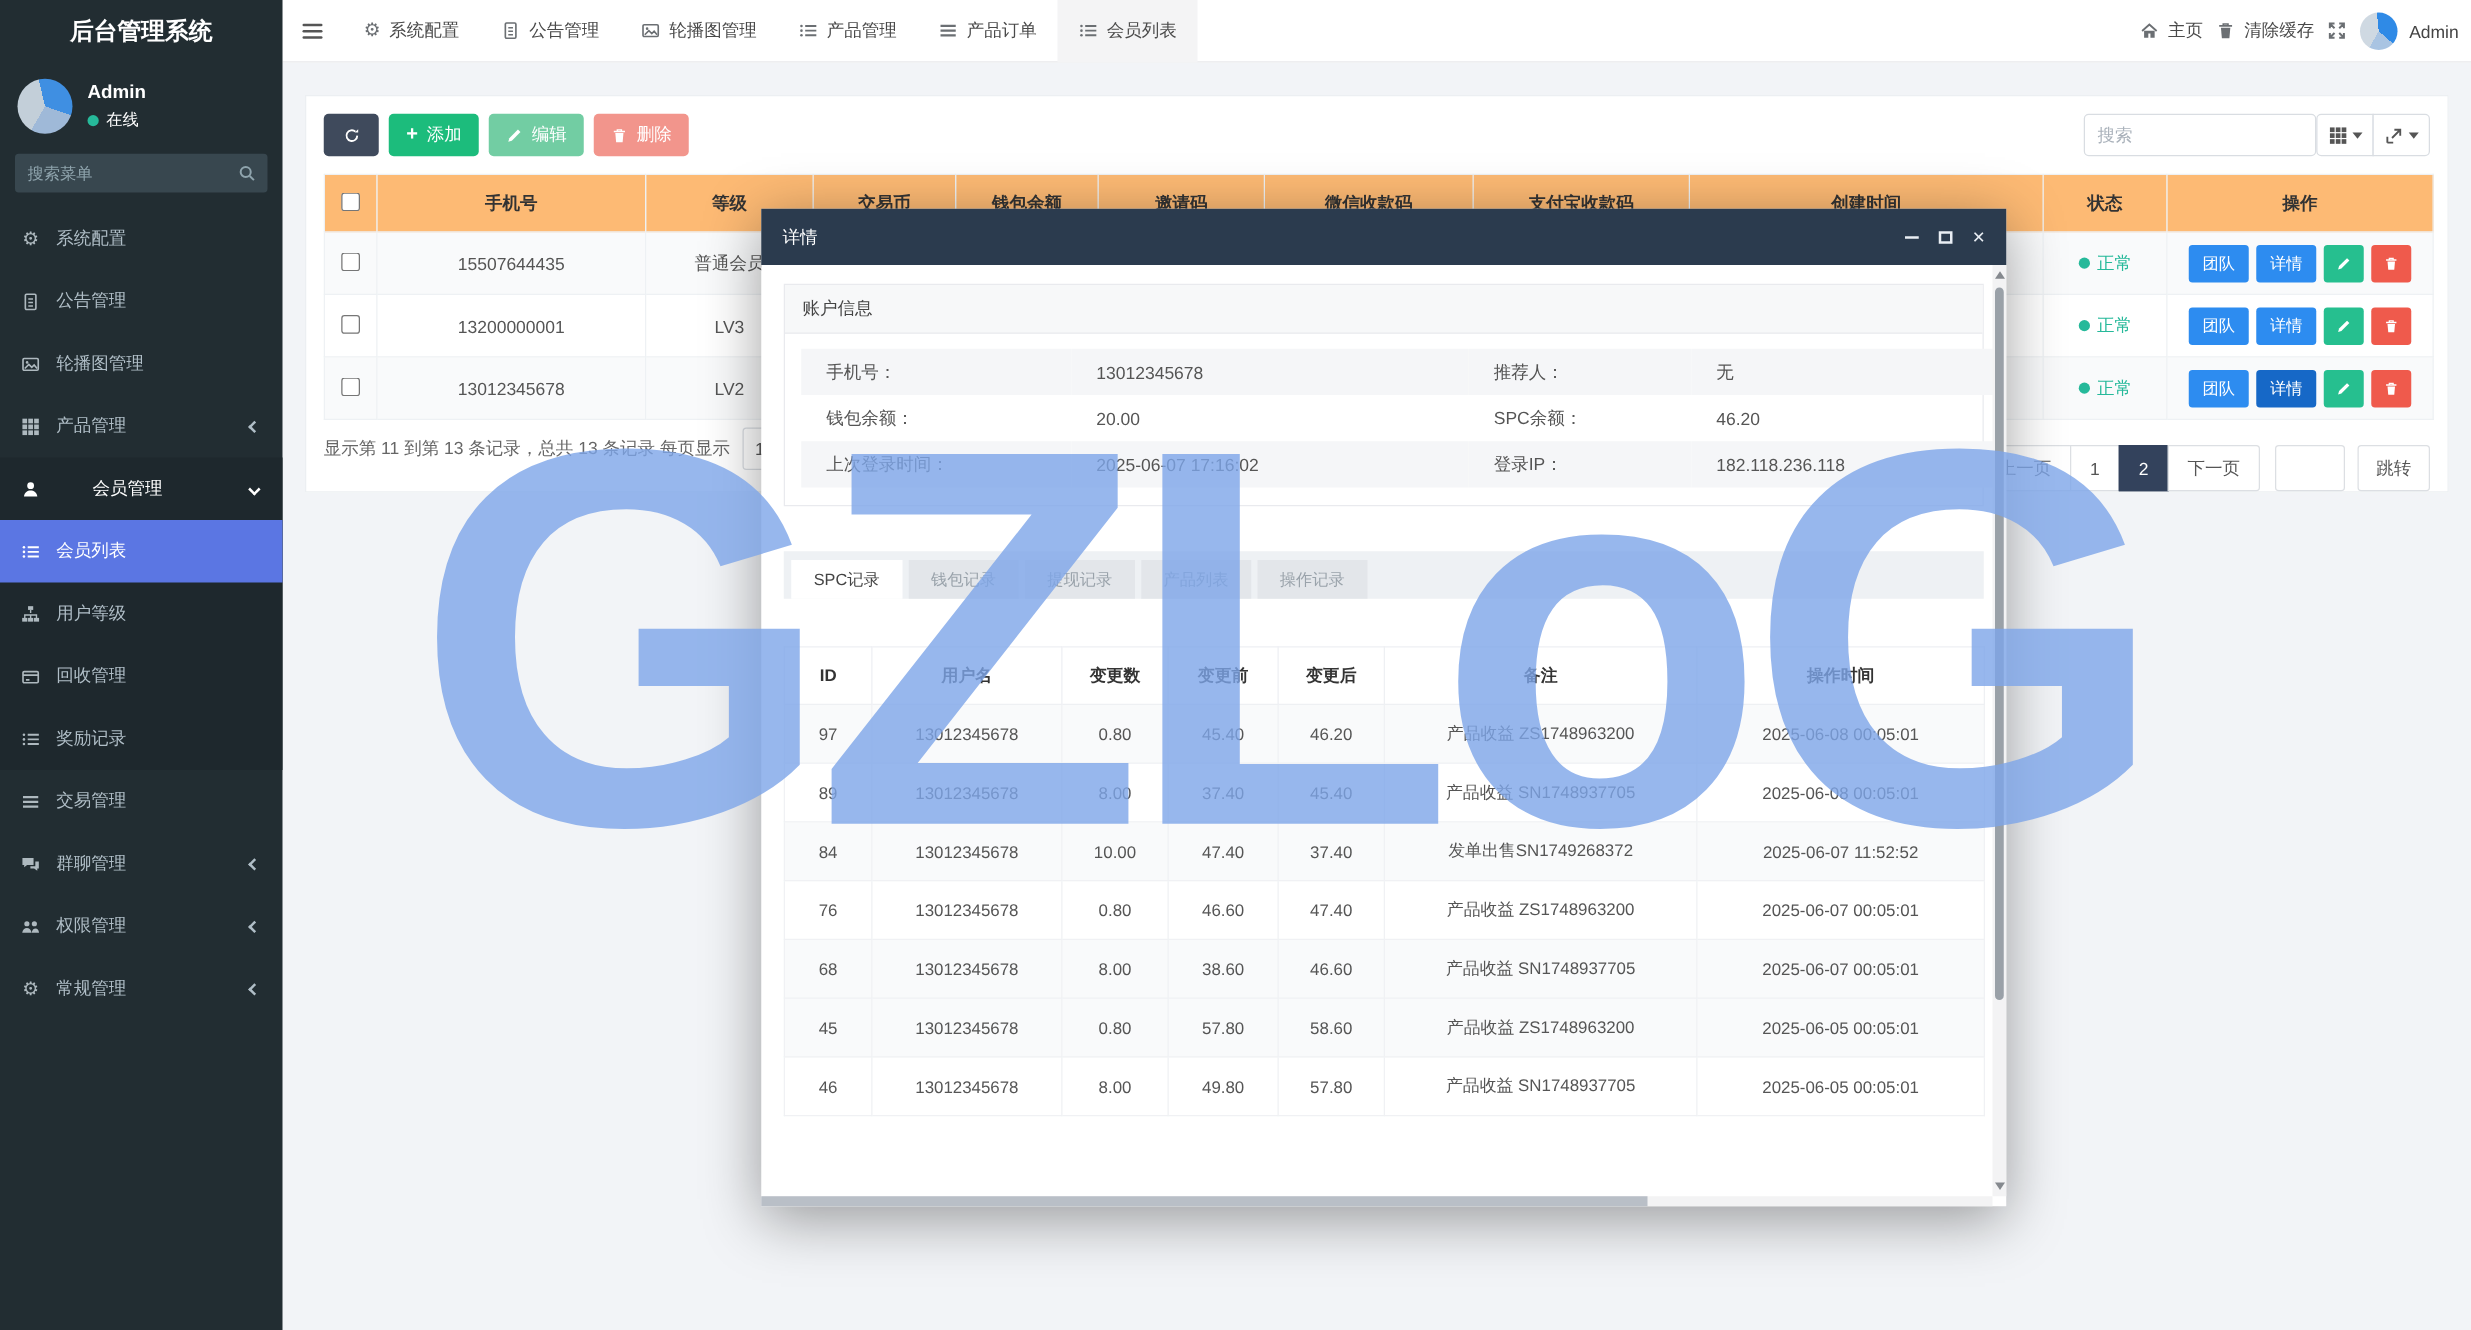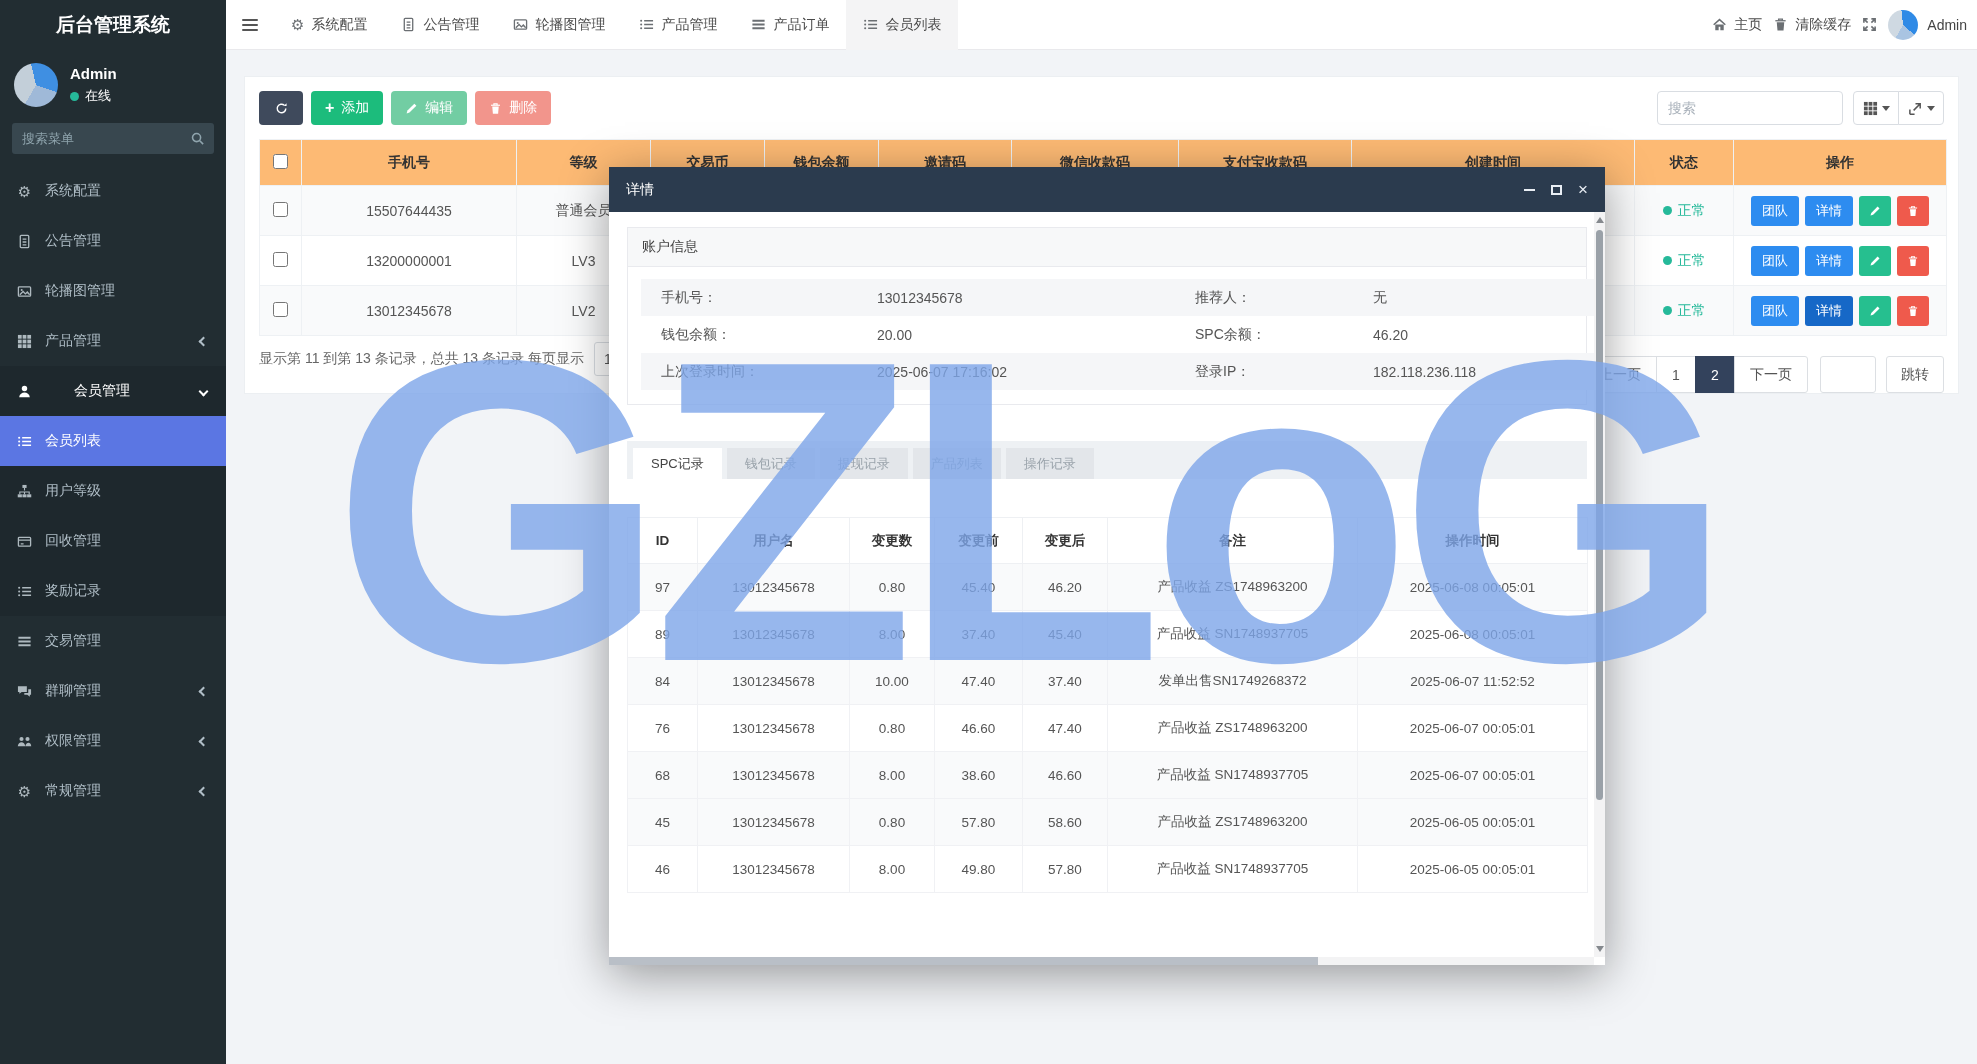--- a/index.html
+++ b/index.html
@@ -60,21 +60,21 @@
   .toolbar { position:absolute; left:14px; top:14px; display:flex; gap:8px; }
   .btn { height:34px; border:none; border-radius:4px; color:#fff; font-size:14px;
     display:inline-flex; align-items:center; gap:7px; padding:0 14px; cursor:pointer;
     font-family:inherit; }
   .btn .ic { width:13px; height:13px; }
   .btn-refresh { width:44px; justify-content:center; background:#3f4a5c; padding:0; }
   .btn-add  { background:#1cbc7c; }
   .btn-edit { background:#72cda3; }
   .btn-del  { background:#f2958c; }
   .plus-glyph { font-size:16px; font-weight:bold; line-height:1; }
-  .card-tools { position:absolute; right:14px; top:14px; display:flex; gap:10px; align-items:center; }
+  .card-tools { position:absolute; right:14px; top:14px; display:flex; align-items:center; }
   .tbl-search { width:186px; height:34px; border:1px solid #d9dde2; border-radius:4px; padding:0 10px;
     font-size:14px; color:#555; outline:none; font-family:inherit; }
   .tbl-search::placeholder { color:#aab2bb; }
   .tool-group { display:flex; }
   .tool-btn { width:46px; height:34px; background:#fff; border:1px solid #d9dde2; display:flex;
     align-items:center; justify-content:center; gap:4px; color:#555; cursor:pointer; }
   .tool-btn:first-child { border-radius:4px 0 0 4px; }
   .tool-btn:last-child { border-radius:0 4px 4px 0; margin-left:-1px; }
   .caret { width:0; height:0; border-left:4px solid transparent; border-right:4px solid transparent;
     border-top:5px solid #555; display:inline-block; }

